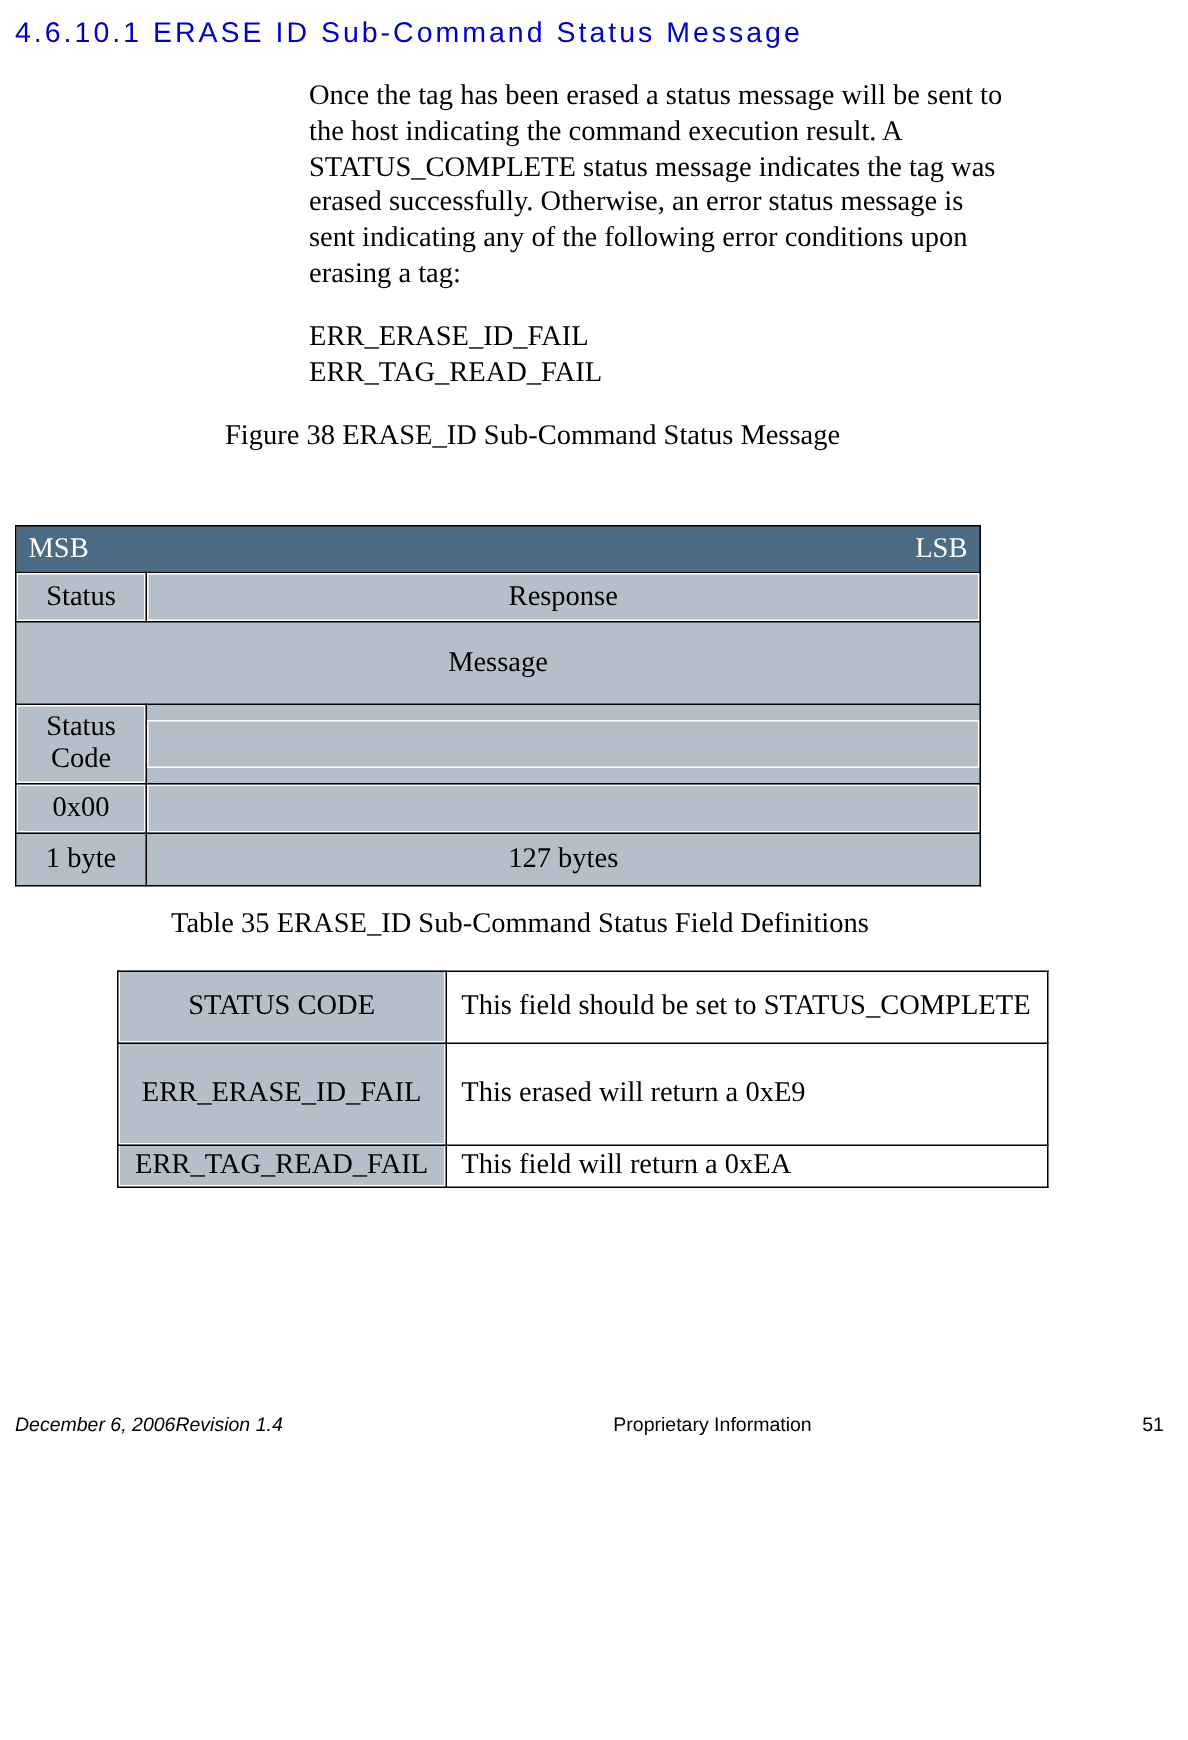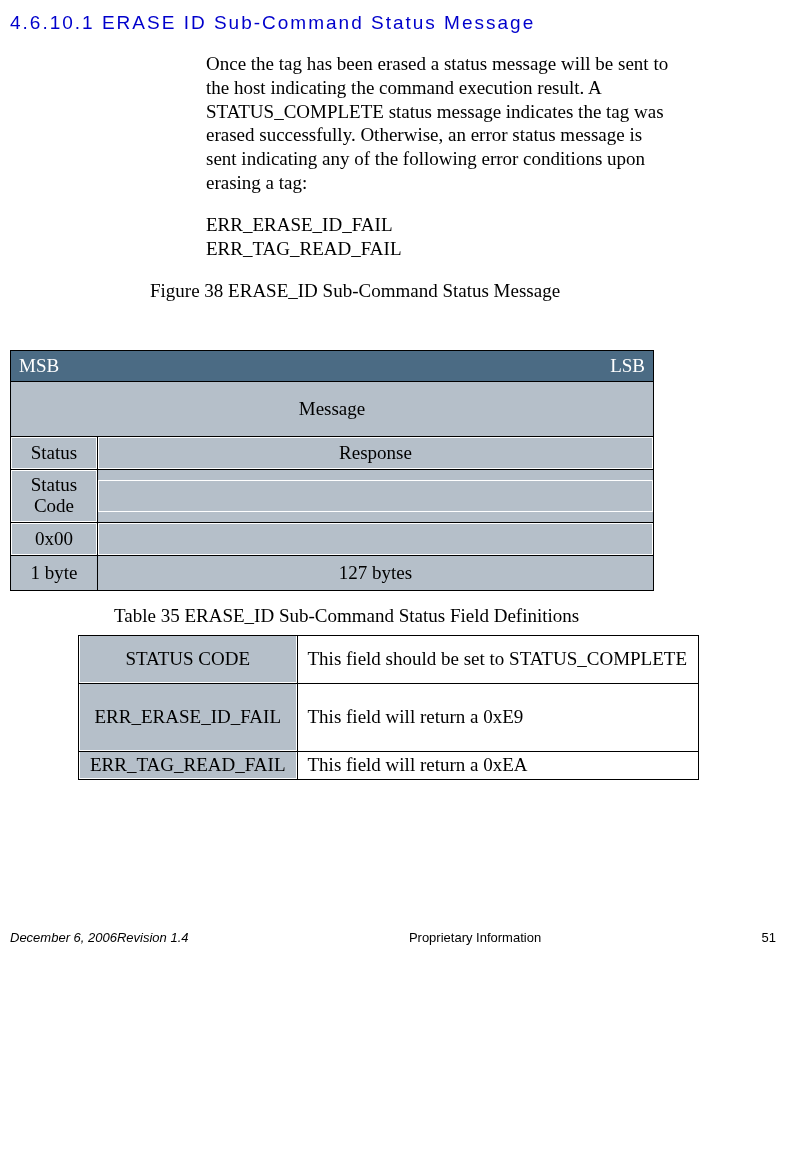--- a/index.html
+++ b/index.html
@@ -30,21 +30,21 @@
     line-height: 1.3;
     margin-bottom: 18px;
   }
   .figure-caption {
     margin-left: 140px;
     margin-bottom: 48px;
   }
   .table-caption {
     margin-left: 104px;
     margin-top: 14px;
-    margin-bottom: 8px;
+    margin-bottom: 20px;
   }
   
   .t1 {
     border-collapse: collapse;
     width: 644px;
     margin: 0 0 0 0;
     font-family: "Times New Roman", serif;
   }
   .t1 td {
     border: 1px solid #000;
@@ -153,29 +153,29 @@
 
 <table class="t1">
   <tbody>
       <tr>
     <td class="hdr" colspan="2">
       <span>MSB</span>
       <span class="hdr-right">LSB</span>
     </td>
   </tr>
   <tr>
-    <td class="msg" colspan="2">Message</td>
-  </tr>
-  <tr>
     <td class="cell narrow inner-wrap">
           <div class="innerbox">Status</div>
         </td>
     <td class="cell inner-wrap">
           <div class="innerbox">Response</div>
         </td>
+  </tr>
+  <tr>
+    <td class="msg" colspan="2">Message</td>
   </tr>
   <tr>
     <td class="cell narrow inner-wrap">
           <div class="innerbox" style="line-height:1.1">Status Code</div>
         </td>
     <td class="cell inner-wrap">
           <div class="innerbox">&nbsp;</div>
         </td>
   </tr>
   <tr>
@@ -203,21 +203,21 @@
         </td>
     <td class="d">
           <div class="ibox">This field should be set to STATUS_COMPLETE</div>
         </td>
   </tr>
   <tr class="tall">
     <td class="c">
           <div class="ibox">ERR_ERASE_ID_FAIL</div>
         </td>
     <td class="d">
-          <div class="ibox">This field will return a 0xE9</div>
+          <div class="ibox">This erased will return a 0xE9</div>
         </td>
   </tr>
   <tr class="short">
     <td class="c">
           <div class="ibox">ERR_TAG_READ_FAIL</div>
         </td>
     <td class="d">
           <div class="ibox">This field will return a 0xEA</div>
         </td>
   </tr>

